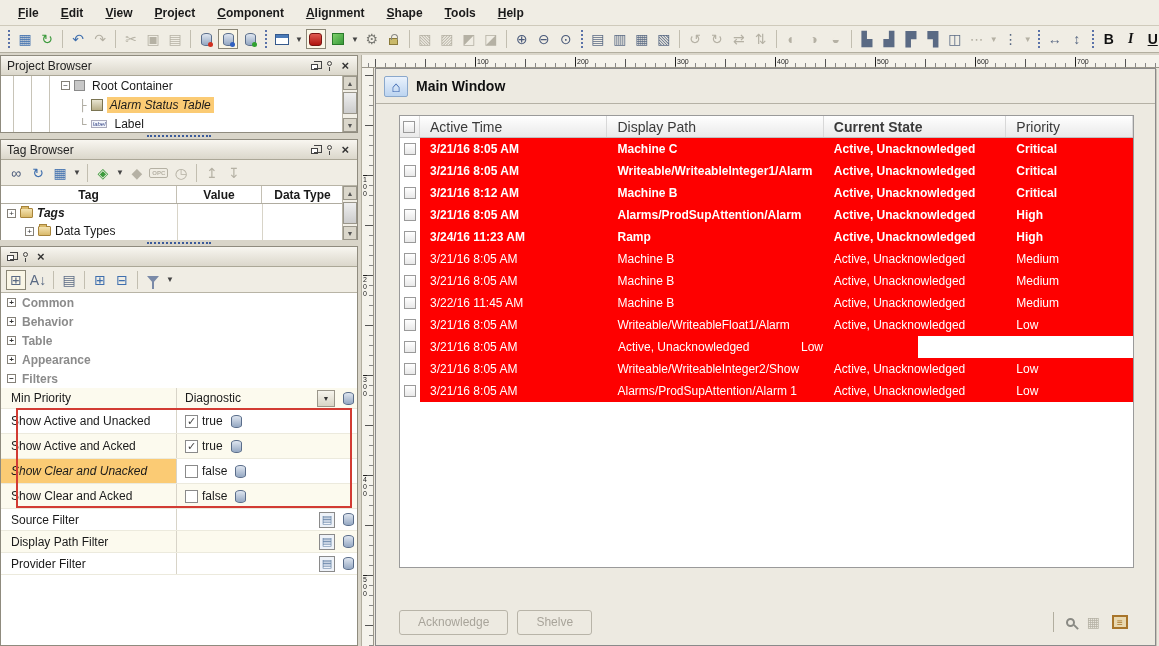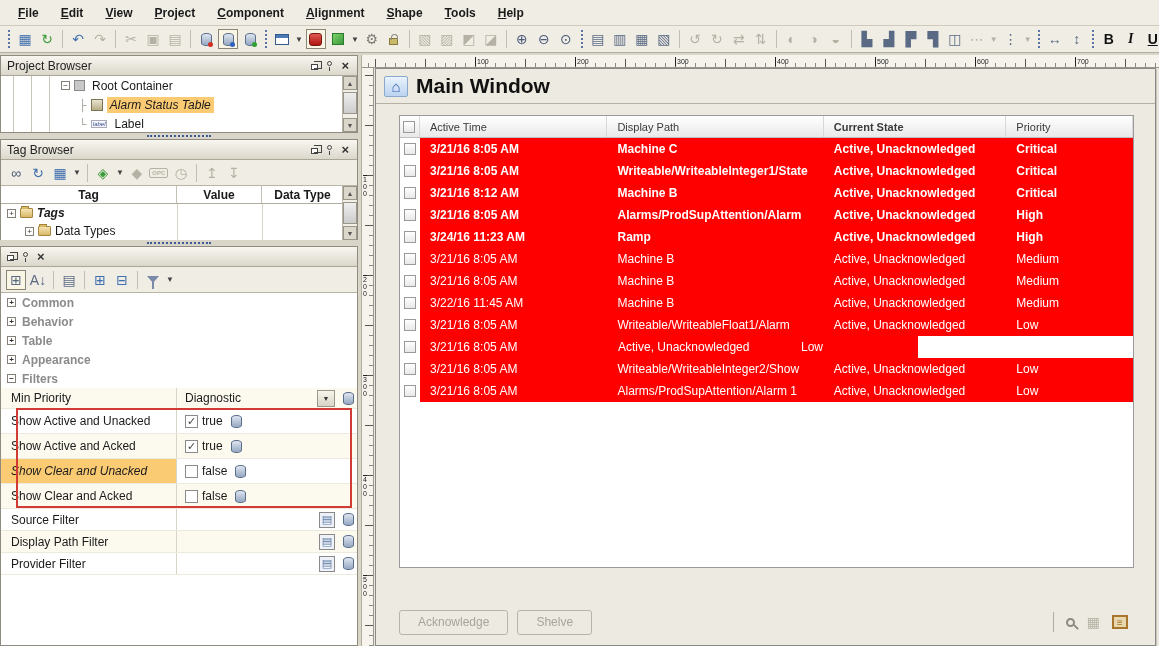--- a/index.html
+++ b/index.html
@@ -140,28 +140,28 @@
     border-top:1px solid #222;}
   #canvas{position:absolute;left:374px;top:68px;width:785px;height:578px;background:#ebe7de;}
 
   #window-frame{position:absolute;left:1px;top:0;width:781px;height:578px;
     border:1px solid #8a8a8a;background:#edeae1;box-shadow:1px 1px 0 #c8c4b8;}
   #window-titlebar{height:35px;border-bottom:1px solid #b5b1a5;background:#edeae1;
     display:flex;align-items:center;gap:8px;padding-left:8px;}
   .home-tile{width:24px;height:21px;border:1px solid #8aa8cc;border-radius:2px;
     background:linear-gradient(#eaf2fc,#bcd4f0);display:flex;align-items:center;justify-content:center;
     font-size:15px;color:#2d5aa8;font-weight:bold;}
-  #window-title{font-size:21px;font-weight:bold;color:#111;}
+  #window-title{font-size:14px;font-weight:bold;color:#111;}
 
   
   #alarm-table{position:absolute;left:23px;top:46px;width:735px;height:453px;
     border:1px solid #9a9a9a;background:#fff;overflow:hidden;}
   #at-header{display:flex;height:22px;background:linear-gradient(#ffffff,#e9e9e9);
     border-bottom:1px solid #c0c0c0;}
-  .hcell{display:flex;align-items:center;padding-left:10px;font-size:11px;color:#3a3a3a;
+  .hcell{display:flex;align-items:center;padding-left:10px;font-size:14px;color:#3a3a3a;
     border-right:1px solid #d8d8d8;overflow:hidden;white-space:nowrap;}
   .at-row{display:flex;height:22px;}
   .cbcell{width:20px;flex:0 0 auto;display:flex;align-items:center;justify-content:center;background:#fff;}
   .cb-sm{width:12px;height:12px;border:1px solid #9a9a9a;background:linear-gradient(#fff,#e8e8e8);}
   .redcell{background:#fe0000;color:#fff;display:flex;align-items:center;padding-left:10px;
     font-size:12px;overflow:hidden;white-space:nowrap;}
   .at-row.bold .redcell{font-weight:bold;}
 
   
   #at-footer{position:absolute;left:23px;top:538px;width:735px;height:30px;
@@ -529,21 +529,21 @@
             <div class="redcell" style="width: 188px;">3/21/16 8:05 AM</div>
             <div class="redcell" style="width: 217px;">Machine C</div>
             <div class="redcell" style="width: 183px;">Active, Unacknowledged</div>
             <div class="redcell" style="width: 127px;">Critical</div>
           </div>
           <div class="at-row bold">
             <div class="cbcell">
               <span class="cb-sm"></span>
             </div>
             <div class="redcell" style="width: 188px;">3/21/16 8:05 AM</div>
-            <div class="redcell" style="width: 217px;">Writeable/WriteableInteger1/State</div>
+            <div class="redcell" style="width: 217px;">Writeable/WriteableInteger1/Alarm</div>
             <div class="redcell" style="width: 183px;">Active, Unacknowledged</div>
             <div class="redcell" style="width: 127px;">Critical</div>
           </div>
           <div class="at-row bold">
             <div class="cbcell">
               <span class="cb-sm"></span>
             </div>
             <div class="redcell" style="width: 188px;">3/21/16 8:12 AM</div>
             <div class="redcell" style="width: 217px;">Machine B</div>
             <div class="redcell" style="width: 183px;">Active, Unacknowledged</div>

